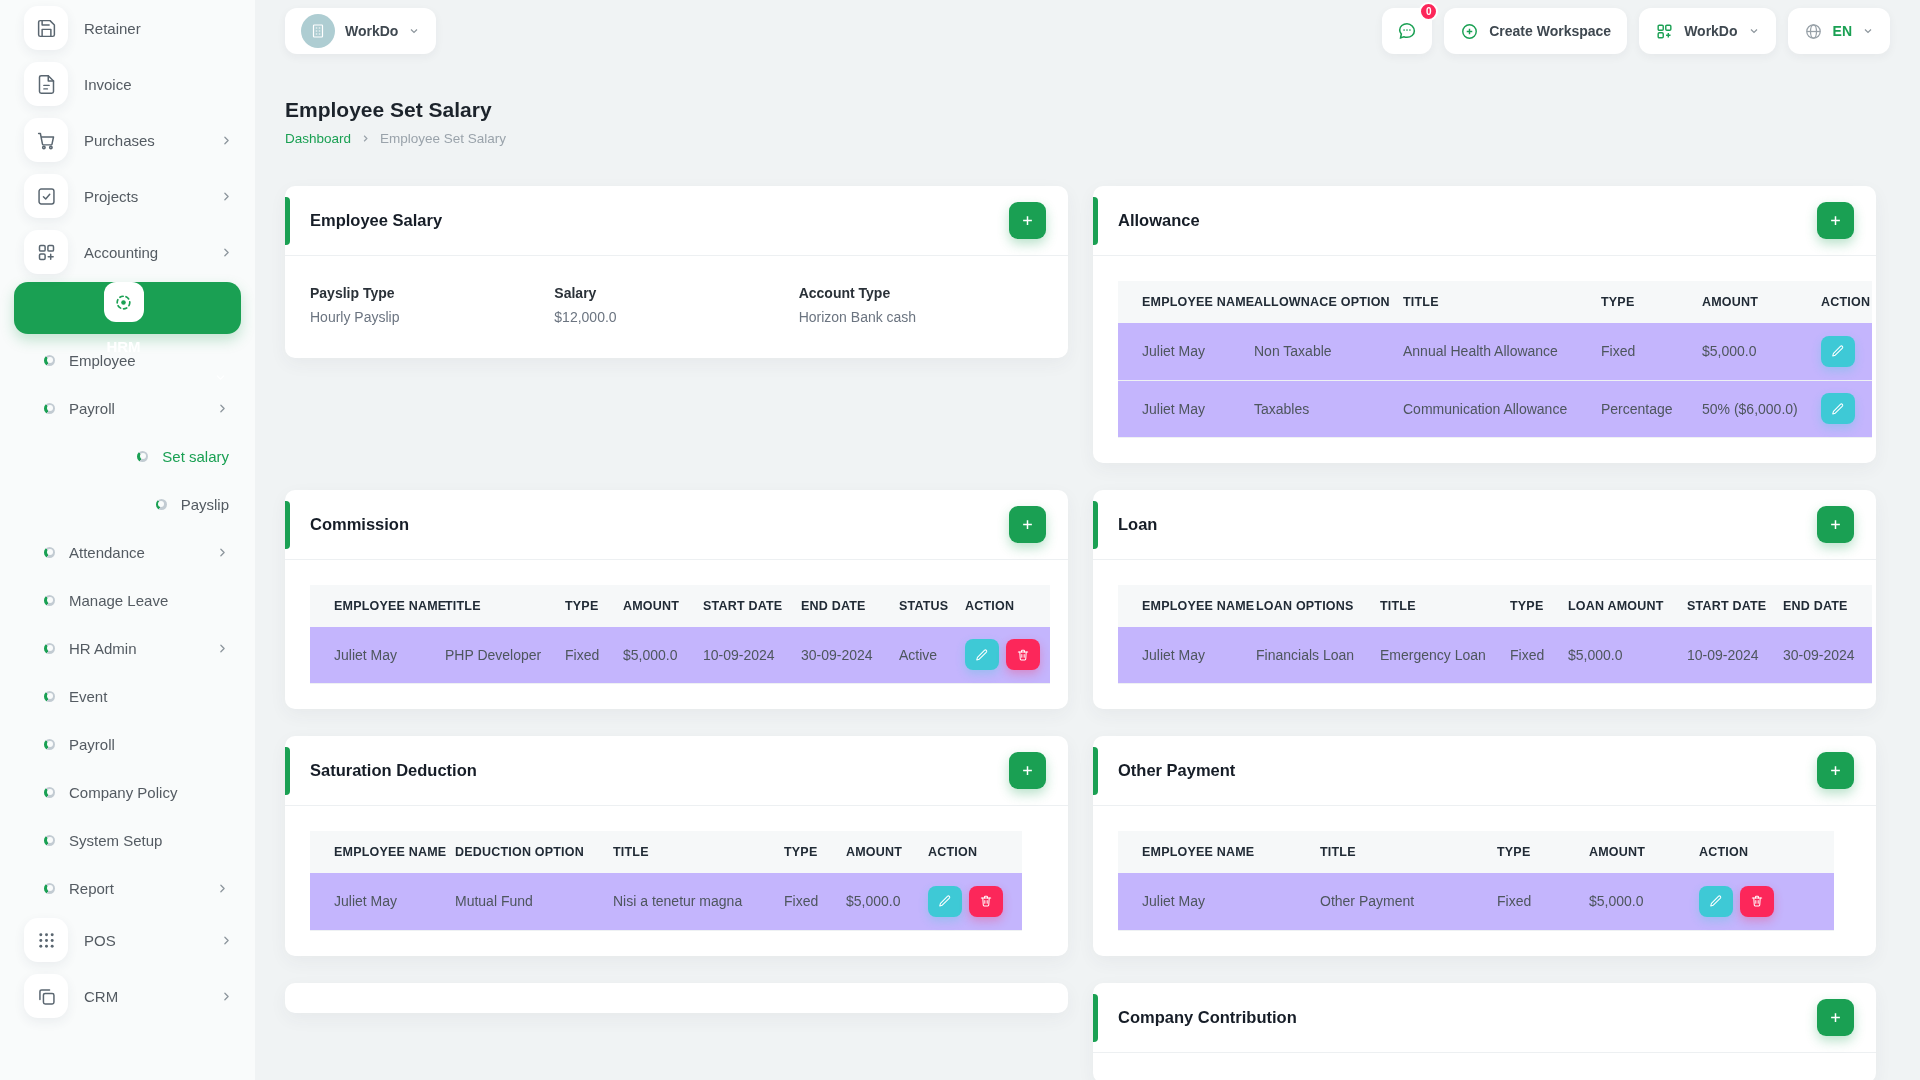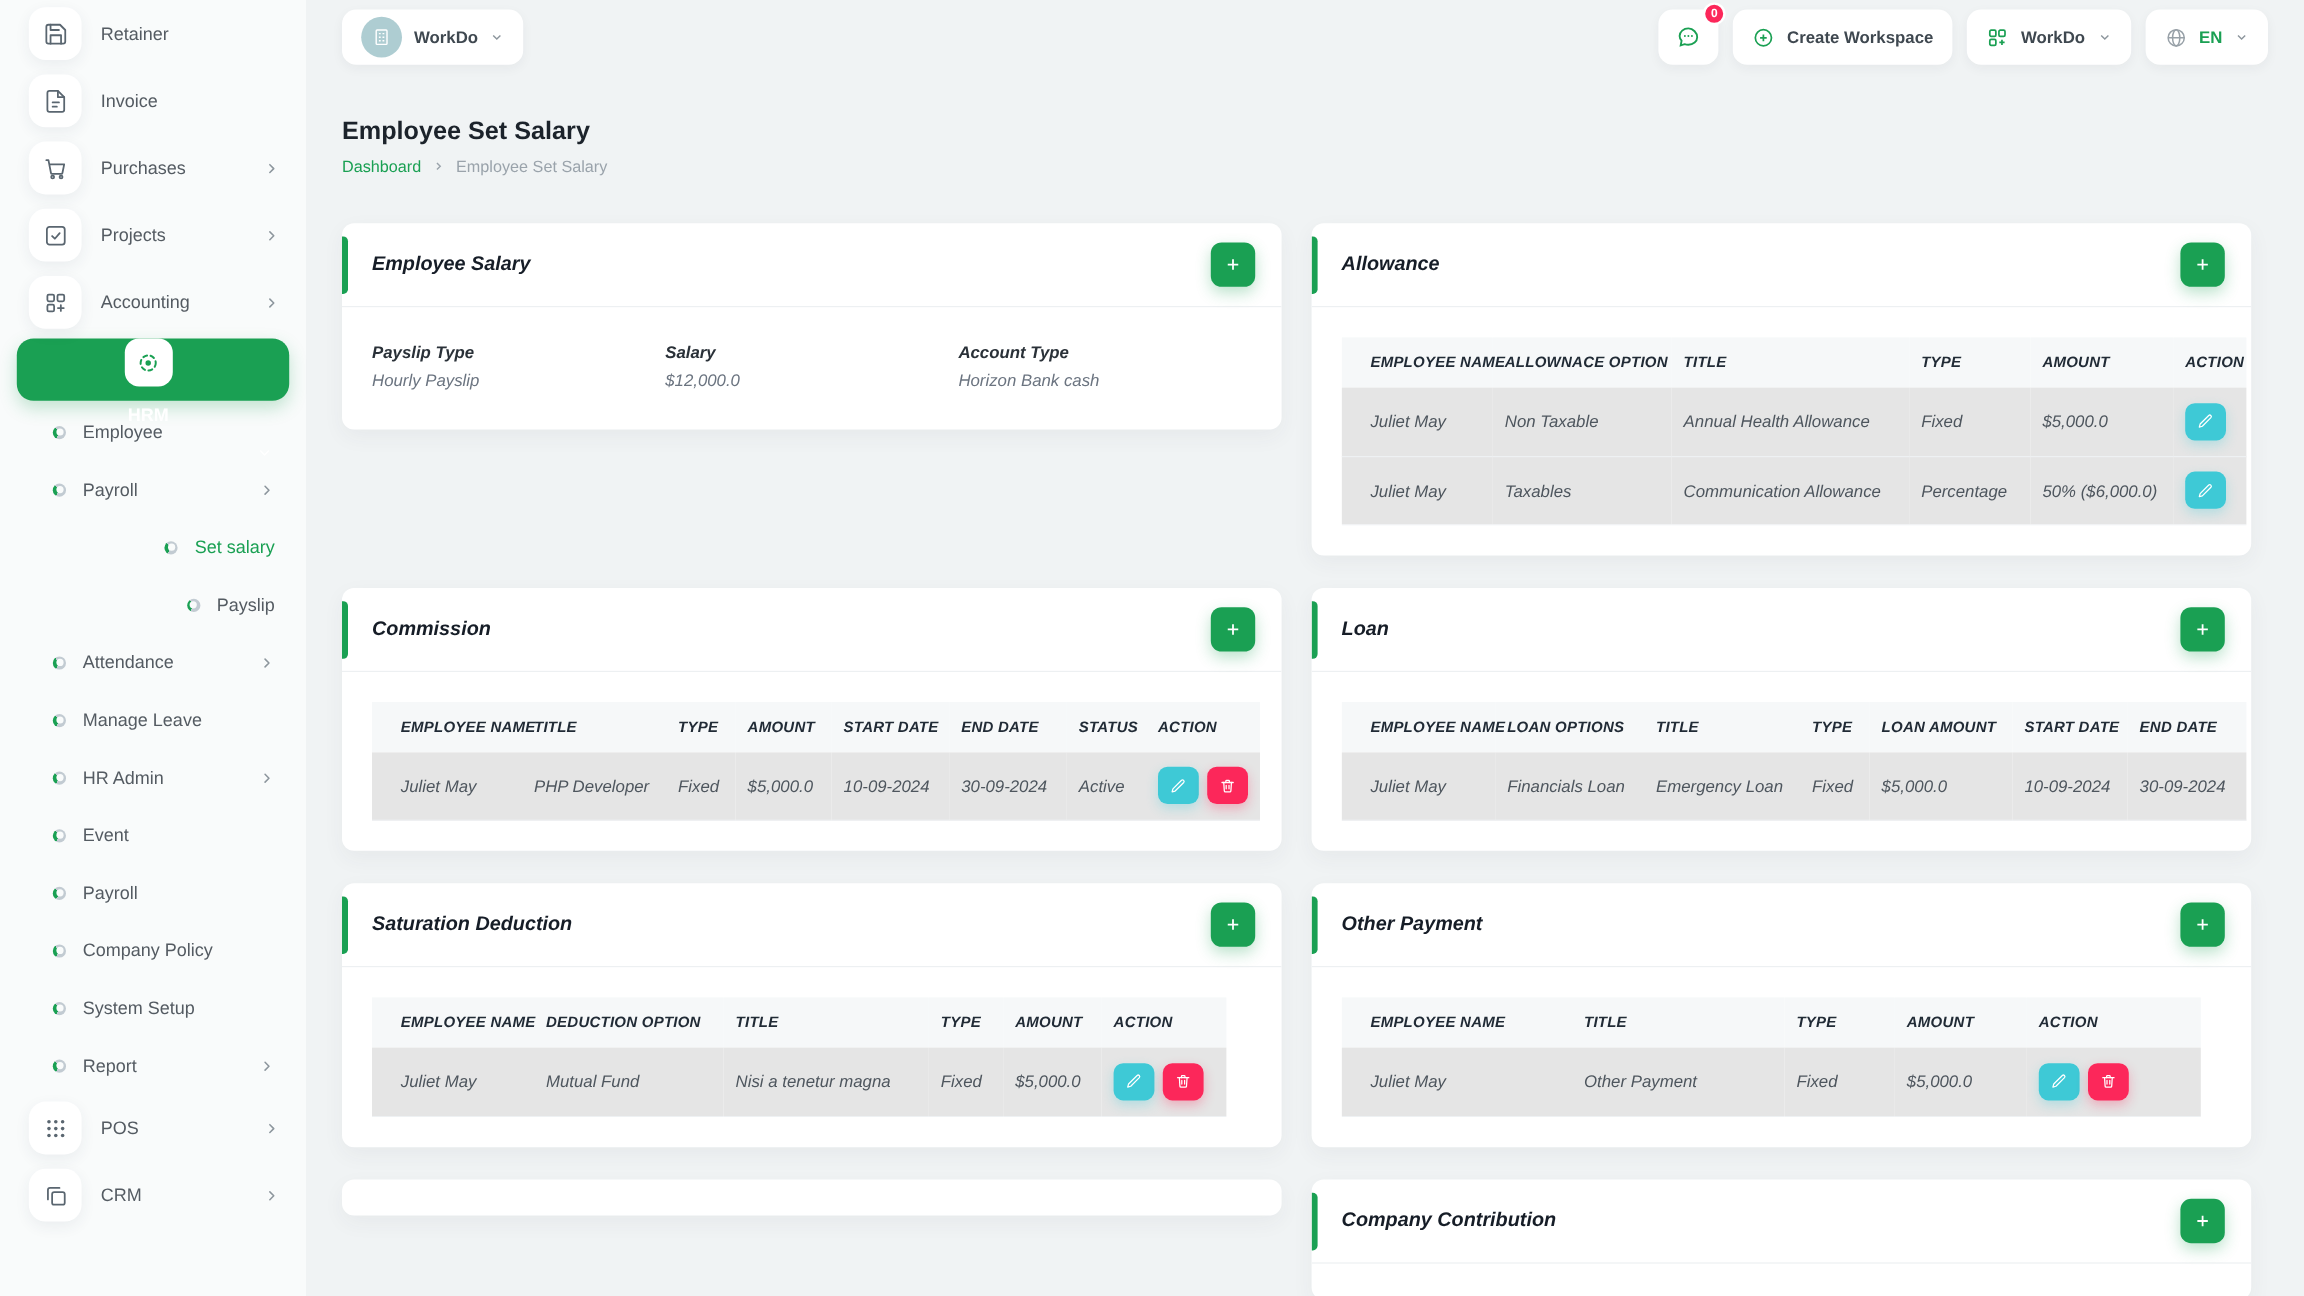--- a/index.html
+++ b/index.html
@@ -47,37 +47,37 @@
 
   
   .main { position:absolute; left:255px; right:0; top:62px; bottom:0; padding:36px 44px 0 30px; overflow:hidden; }
   .page-title { font-size:21px; font-weight:700; color:#1c232b; }
   .breadcrumb { display:flex; align-items:center; gap:9px; margin-top:9px; font-size:13.5px; }
   .bc-link { color:#1aa053; cursor:pointer; }
   .bc-sep { color:#9aa3ab; display:flex; } .bc-sep svg { width:11px; height:11px; }
   .bc-cur { color:#9aa3ab; }
   .grid { margin-top:40px; display:grid; grid-template-columns:1fr 1fr; column-gap:25px; row-gap:27px; align-items:start; }
 
-  .card { background:#ffffff; border-radius:10px; box-shadow:0 6px 18px rgba(50,60,70,.05); overflow:hidden; position:relative;font-style:italic; }
+  .card { background:#ffffff; border-radius:10px; box-shadow:0 6px 18px rgba(50,60,70,.05); overflow:hidden; position:relative; }
   .card-head { height:70px; display:flex; align-items:center; justify-content:space-between; padding:0 22px 0 25px; border-bottom:1px solid #edf0f2; position:relative; }
   .accent { position:absolute; left:0; top:11px; width:5px; height:48px; border-radius:0 4px 4px 0; background:#1aa053; }
   .card-title { font-size:16.5px; font-weight:700; color:#161d27; }
   .addbtn { width:37px; height:37px; border:none; border-radius:9px; background:#1aa053; color:#ffffff; display:flex; align-items:center; justify-content:center; cursor:pointer; box-shadow:0 5px 12px rgba(26,160,83,.30); }
   .addbtn svg { width:15px; height:15px; }
 
   .fields { display:flex; padding:29px 25px 33px 25px; }
   .field { width:250px; }
   .field .lb { font-size:14px; font-weight:700; color:#2a3138; }
   .field .vl { font-size:14px; color:#6b7480; margin-top:8px; }
 
   .card-body { margin:25px 4px 25px 25px; overflow:hidden; }
   table.tbl { border-collapse:collapse; table-layout:fixed; }
   .tbl th { background:#f6f8f9; height:42px; text-align:left; padding:0 10px; font-size:12.5px; font-weight:700; color:#212b36; letter-spacing:.2px; white-space:nowrap; }
   .tbl th:first-child, .tbl td:first-child { padding-left:24px; }
-  .tbl td { height:57px; padding:0 10px; font-size:14px; color:#4e565e; border-bottom:1px solid #eef1f3; white-space:nowrap; background:#e5e5e5; }
+  .tbl td { height:57px; padding:0 10px; font-size:14px; color:#4e565e; border-bottom:1px solid #eef1f3; white-space:nowrap; background:#c4b5fd; }
   .abtn { width:34px; height:31px; border:none; border-radius:8px; display:inline-flex; align-items:center; justify-content:center; color:#ffffff; margin-right:7px; cursor:pointer; vertical-align:middle; }
   .abtn svg { width:14px; height:14px; }
   .abtn.edit { background:#3ec9d6; box-shadow:0 4px 10px rgba(62,201,214,.3); }
   .abtn.del  { background:#fc275a; box-shadow:0 4px 10px rgba(252,39,90,.3); }
   .empty-body { height:30px; }
 </style>
 </head>
 <body>
 
 <div class="app">

